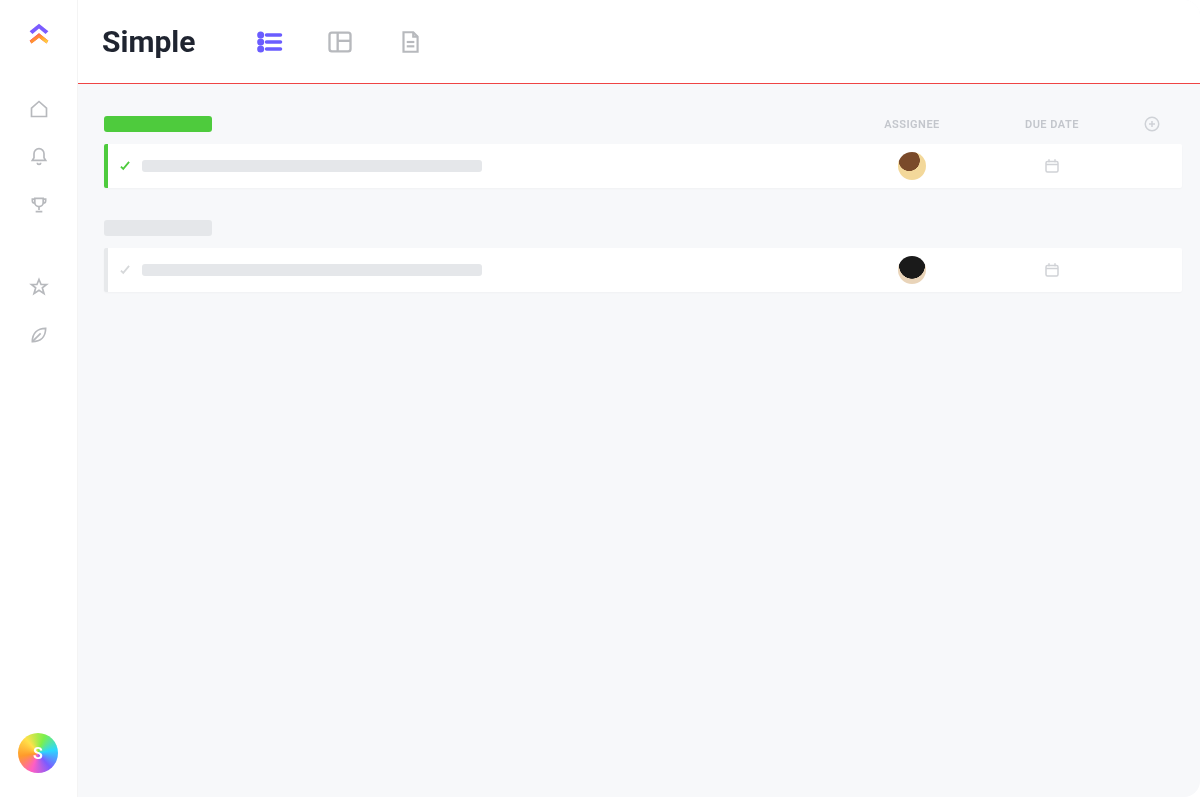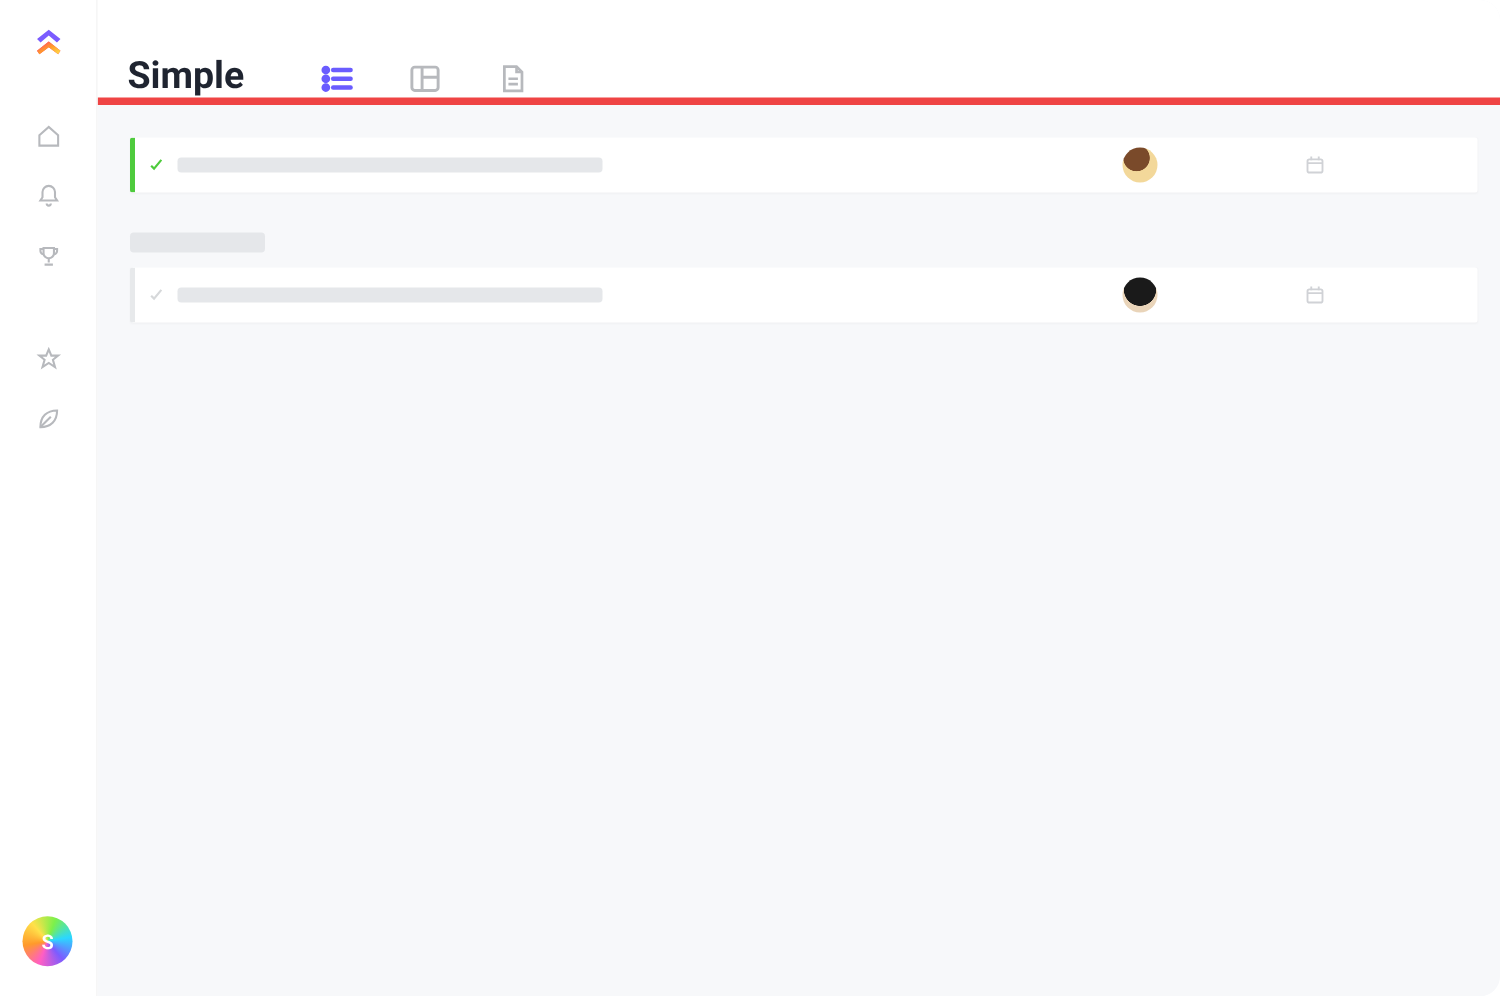--- a/index.html
+++ b/index.html
@@ -34,24 +34,24 @@
     background: conic-gradient(from 200deg, #ff5ec4, #ff9a2b, #ffe14a, #7cf04b, #2bd7ff, #7b5cff, #ff5ec4);
     display: flex; align-items: center; justify-content: center;
     color: #fff; font-weight: 600; font-size: 16px;
     cursor: pointer;
   }
   .main { flex: 1; background: #f7f8fa; display: flex; flex-direction: column; }
   .topbar {
     height: 84px;
     background: #fff;
     display: flex;
-    align-items: flex-end;
+    align-items: center;
     padding: 0 24px;
     gap: 40px;
-    border-bottom: 6px solid #ef4444;
+    border-bottom: 1px solid #ef4444;
   }
   .page-title { font-size: 30px; font-weight: 700; color: #1f2430; }
   .view-icons { display: flex; gap: 40px; margin-left: 20px; }
   .view-icon {
     width: 30px; height: 30px;
     color: #b7b9bd; cursor: pointer;
     display: flex; align-items: center; justify-content: center;
   }
   .view-icon.active { color: #6a5cff; }
   .content { flex: 1; padding: 26px 18px 0 26px; }
@@ -191,20 +191,35 @@
               <path d="M15 3v4h4"></path>
             <line x1="9" y1="12" x2="16" y2="12"></line>
               <line x1="9" y1="16" x2="16" y2="16"></line>
           </svg>
         </div>
       </div>
     </div>
 
     <div class="content">
 
+      <div class="column-headers">
+        <div class="status-pill" style="background:#4ecb3d"></div>
+        <div class="spacer"></div>
+        <div class="col-label col-assignee">ASSIGNEE</div>
+        <div class="col-label col-due">DUE DATE</div>
+        <div class="col-add">
+          <div class="add-col-icon">
+            <svg width="18" height="18" viewBox="0 0 24 24" fill="none" stroke="currentColor" stroke-width="2">
+                <circle cx="12" cy="12" r="9"></circle>
+                <line x1="12" y1="8" x2="12" y2="16"></line>
+                <line x1="8" y1="12" x2="16" y2="12"></line>
+              </svg>
+          </div>
+        </div>
+      </div>
 
       <div class="group">
         <div class="task-row" style="border-left-color:#4ecb3d">
           <div class="check">
             <svg width="14" height="14" viewBox="0 0 24 24" fill="none" stroke="currentColor" stroke-width="3">
                 <path d="M5 13l4 4 10-12"></path>
               </svg>
           </div>
           <div class="task-name-ph" style="width:340px"></div>
           <div class="spacer"></div>

